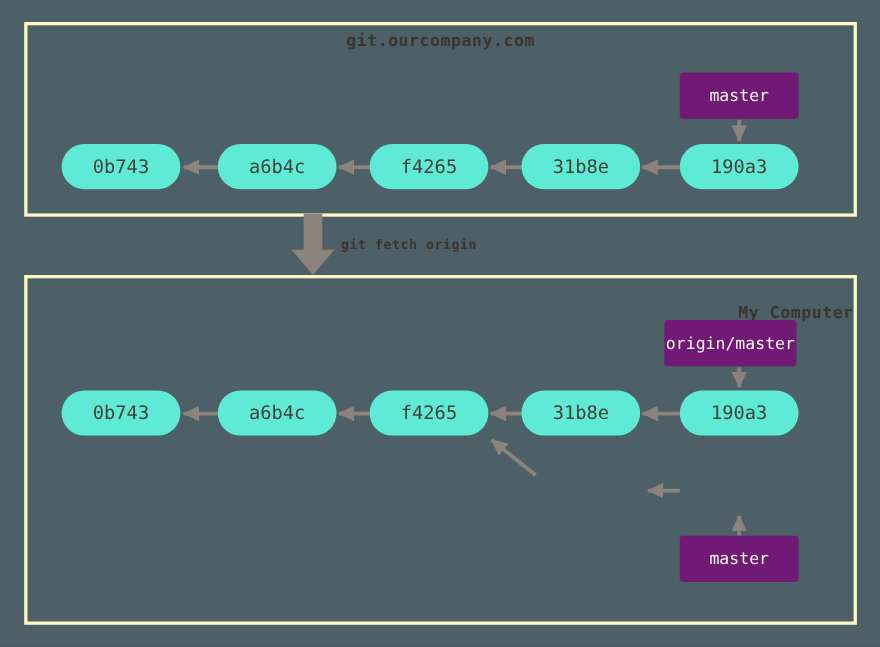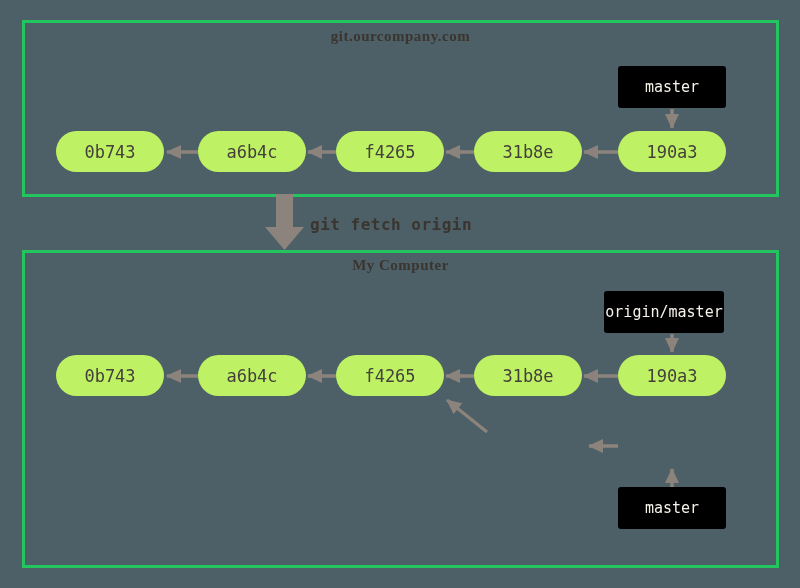--- a/index.html
+++ b/index.html
@@ -5,74 +5,73 @@
   html,body{margin:0;padding:0;background:#3f4f57;}
   #stage{
     position:relative;
     width:800px;height:588px;
     background:#4d5f67;
     font-family:"DejaVu Sans Mono","Liberation Mono",monospace;
     overflow:hidden;
   }
   .repo-box{
     position:absolute;
-    border:3px solid #22c55e;
+    border:3px solid #fef9c3;
     background:transparent;
-    font-family:Liberation Serif, serif;
   }
   .repo-title{
     position:absolute;
     left:0;right:0;
     text-align:center;
     font-size:15px;
     font-weight:bold;
     color:#3a352f;
     letter-spacing:0.5px;
   }
   .commit{
     position:absolute;
     width:108px;height:41px;
-    background:#bef264;
+    background:#5eead4;
     border-radius:21px;
     display:flex;align-items:center;justify-content:center;
     font-size:17px;
     color:#45403a;
   }
   .branch-label{
     position:absolute;
     height:42px;
-    background:#000000;
+    background:#701a75;
     border-radius:3px;
     display:flex;align-items:center;justify-content:center;
     font-size:15px;
     color:#f7f3ea;
   }
   .action-label{
     position:absolute;
-    font-size:16px;
+    font-size:12px;
     font-weight:bold;
     color:#3a352f;
     letter-spacing:0.5px;
   }
   #arrows{
     position:absolute;left:0;top:0;
     pointer-events:none;
   }
 </style>
 </head>
 <body>
 
 <div id="stage">
 
   <div class="repo-box" style="left:22px;top:20px;width:751px;height:171px;">
     <div class="repo-title" style="top:5px;">git.ourcompany.com</div>
   </div>
 
   <div class="repo-box" style="left:22px;top:250px;width:751px;height:312px;">
-    <div class="repo-title" style="top:4px;">My Computer</div>
+    <div class="repo-title" style="top:22px;text-align:right;">My Computer</div>
   </div>
 
   <svg id="arrows" width="800" height="588" viewBox="0 0 800 588">
     <defs>
       <marker id="ah" markerUnits="userSpaceOnUse" markerWidth="16" markerHeight="14" refX="14" refY="7" orient="auto">
         <polygon points="0,0 15,7 0,14" fill="#8c847c"></polygon>
       </marker>
     </defs>
 
     <g stroke="#8c847c" stroke-width="3.5">

